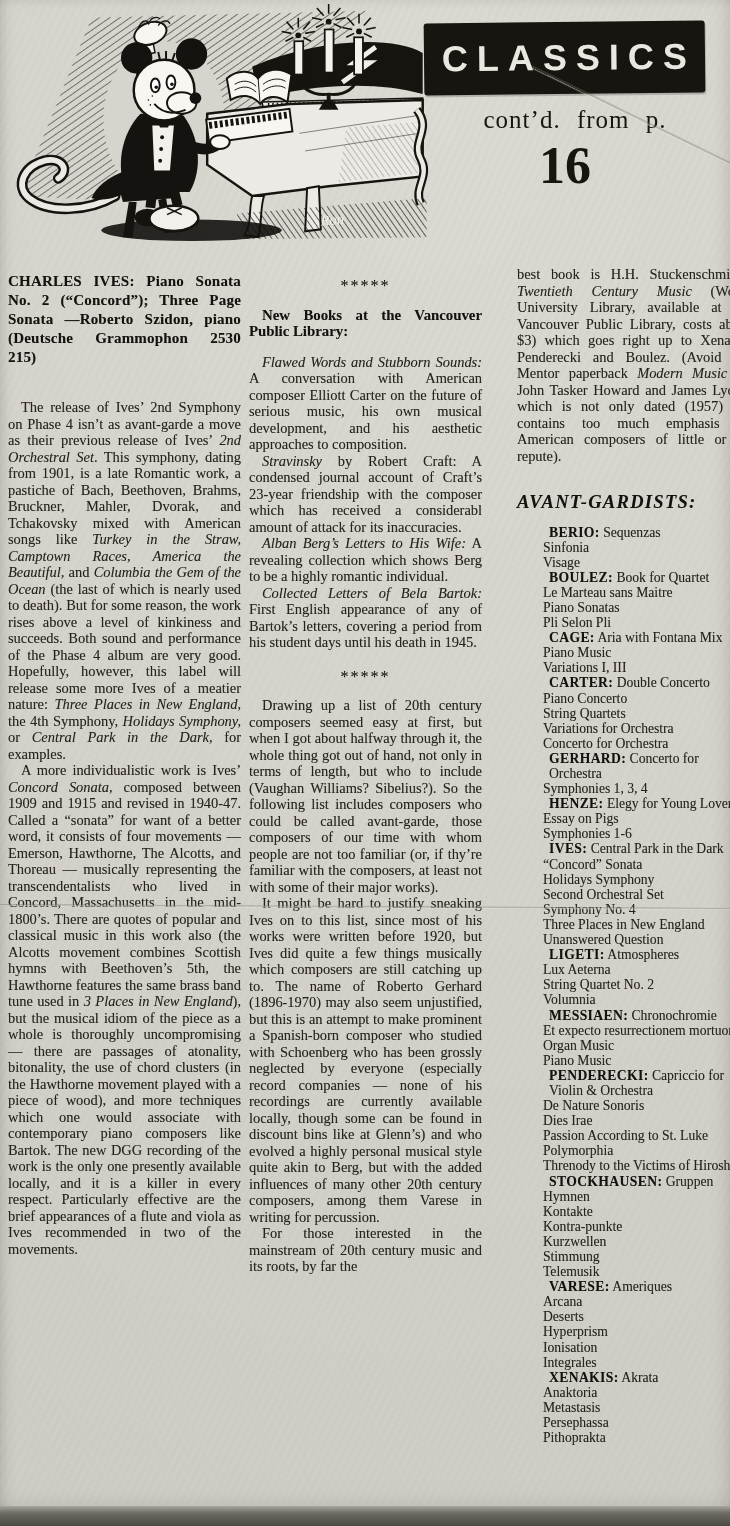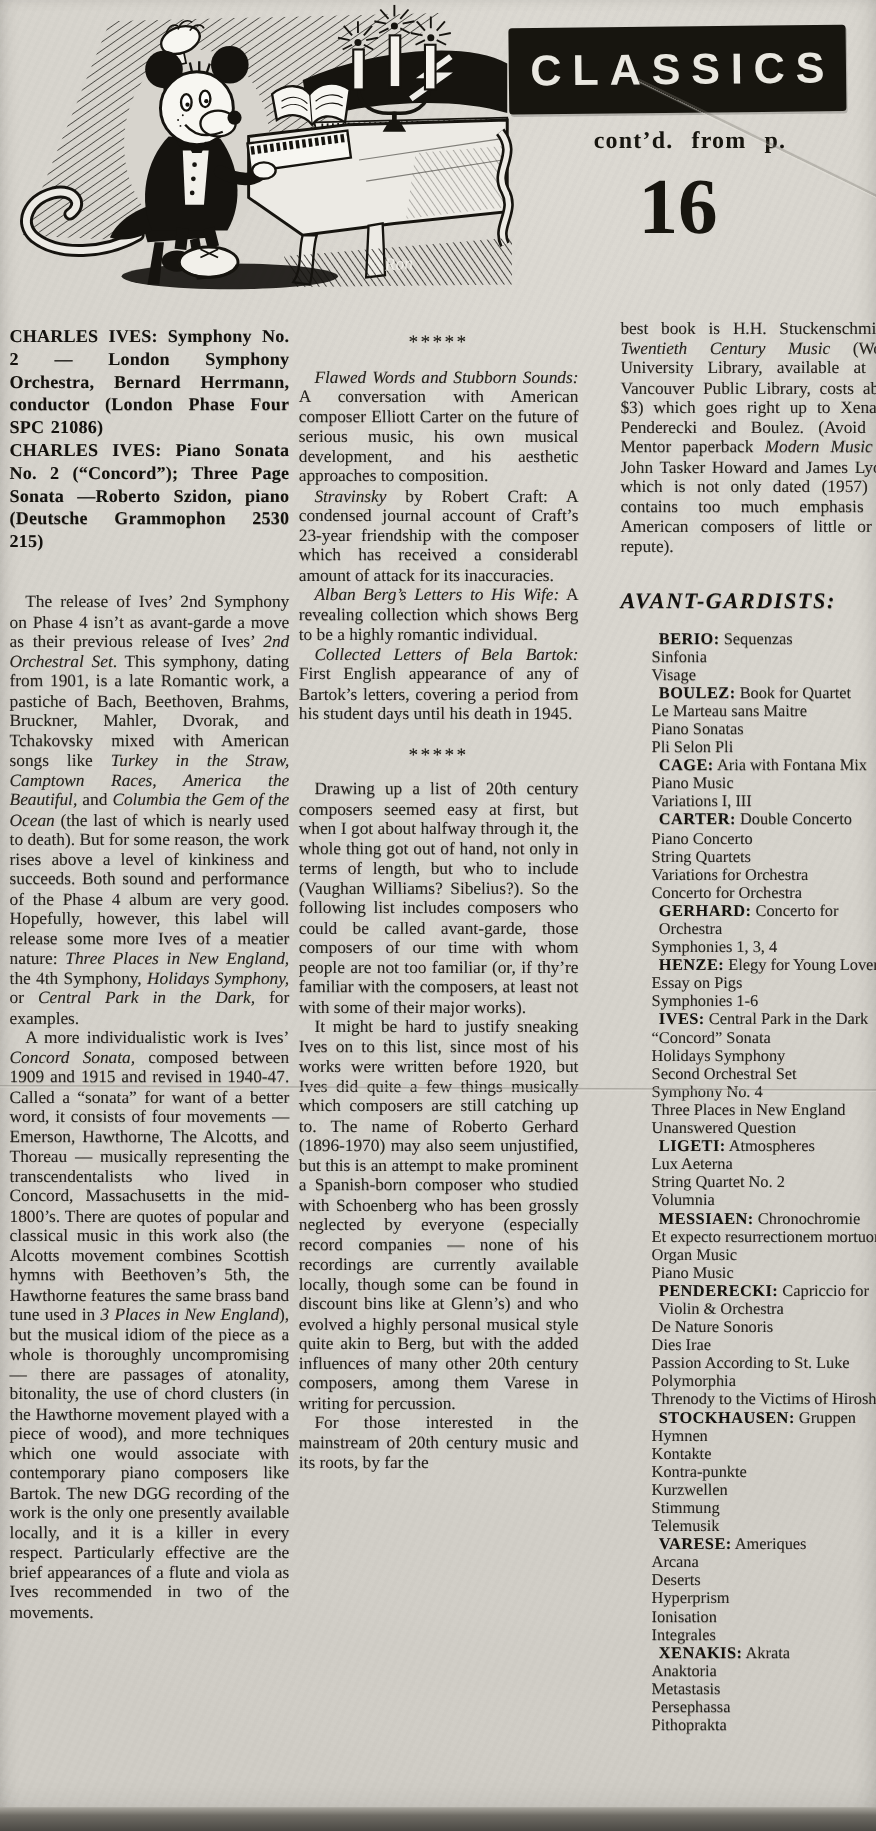--- a/index.html
+++ b/index.html
@@ -22,25 +22,25 @@
     position:absolute;left:424px;top:22px;width:281px;height:72px;background:#17150f;
     display:flex;align-items:center;justify-content:center;transform:rotate(-.6deg);
     border-radius:3px;box-shadow:1px 2px 0 rgba(0,0,0,.18);
   }
   .classics-box span{
     font-family:"Liberation Sans", sans-serif;font-weight:bold;font-size:36px;
     letter-spacing:9px;color:#e9e7e0;padding-left:9px;
   }
   .contd{
     position:absolute;left:436px;top:106px;width:278px;text-align:center;
-    font-weight:bold;font-size:20px;letter-spacing:1px;word-spacing:9px;color:#17150f;
+    font-weight:normal;font-size:25px;letter-spacing:1px;word-spacing:9px;color:#17150f;
   }
   .pagenum{
     position:absolute;left:485px;top:140px;width:160px;text-align:center;line-height:1;
-    font-weight:bold;font-size:66px;color:#17150f;
+    font-weight:bold;font-size:52px;color:#17150f;
   }
   
   .col{position:absolute;width:233px;font-size:14.4px;line-height:16.5px;text-align:justify;
        text-shadow:.2px .2px 0 rgba(30,27,22,.3);}
   #col-left{left:8px;top:272px;}
   #col-mid{left:249px;top:276px;}
   #col-right{left:517px;top:266px;width:234px;}
   .record{margin:0;font-weight:bold;font-size:15px;line-height:19px;letter-spacing:.2px;
           word-spacing:1.5px;color:#14120e;}
   .record + .para{margin-top:32px;}
@@ -171,27 +171,27 @@
     <text x="322" y="226" font-family="Liberation Serif, serif" font-size="15" font-style="italic" fill="#efede7" transform="rotate(-4 322 226)">Ron</text>
   </svg>
 
   <div class="classics-box">
     <span>CLASSICS</span>
   </div>
   <div class="contd">cont’d. from p.</div>
   <div class="pagenum">16</div>
 
   <div class="col" id="col-left">
-      <p class="record">CHARLES IVES: Symphony No. 2 — London Symphony Orchestra, Bernard Herrmann, conductor (London Phase Four SPC 21086)</p>
       <p class="record">CHARLES IVES: Piano Sonata No. 2 (“Concord”); Three Page Sonata —Roberto Szidon, piano (Deutsche Grammophon 2530 215)</p>
       <p class="para ind"><span>The release of Ives’ 2nd Symphony on Phase 4 isn’t as avant-garde a move as their previous release of Ives’ </span><span class="seg-i">2nd Orchestral Set</span><span>. This symphony, dating from 1901, is a late Romantic work, a pastiche of Bach, Beethoven, Brahms, Bruckner, Mahler, Dvorak, and Tchakovsky mixed with American songs like </span><span class="seg-i">Turkey in the Straw, Camptown Races, America the Beautiful,</span><span> and </span><span class="seg-i">Columbia the Gem of the Ocean</span><span> (the last of which is nearly used to death). But for some reason, the work rises above a level of kinkiness and succeeds. Both sound and performance of the Phase 4 album are very good. Hopefully, however, this label will release some more Ives of a meatier nature: </span><span class="seg-i">Three Places in New England,</span><span> the 4th Symphony, </span><span class="seg-i">Holidays Symphony,</span><span> or </span><span class="seg-i">Central Park in the Dark,</span><span> for examples.</span></p>
       <p class="para ind"><span>A more individualistic work is Ives’ </span><span class="seg-i">Concord Sonata,</span><span> composed between 1909 and 1915 and revised in 1940-47. Called a “sonata” for want of a better word, it consists of four movements — Emerson, Hawthorne, The Alcotts, and Thoreau — musically representing the transcendentalists who lived in Concord, Massachusetts in the mid-1800’s. There are quotes of popular and classical music in this work also (the Alcotts movement combines Scottish hymns with Beethoven’s 5th, the Hawthorne features the same brass band tune used in </span><span class="seg-i">3 Places in New England</span><span>), but the musical idiom of the piece as a whole is thoroughly uncompromising — there are passages of atonality, bitonality, the use of chord clusters (in the Hawthorne movement played with a piece of wood), and more techniques which one would associate with contemporary piano composers like Bartok. The new DGG recording of the work is the only one presently available locally, and it is a killer in every respect. Particularly effective are the brief appearances of a flute and viola as Ives recommended in two of the movements.</span></p>
     </div>
   <div class="col" id="col-mid">
       <div class="sep">*****</div>
+      <p class="col-heading">New Books at the Vancouver Public Library:</p>
       <p class="para ind"><span class="seg-i">Flawed Words and Stubborn Sounds:</span><span> A conversation with American composer Elliott Carter on the future of serious music, his own musical development, and his aesthetic approaches to composition.</span></p>
       <p class="para ind"><span class="seg-i">Stravinsky</span><span> by Robert Craft: A condensed journal account of Craft’s 23-year friendship with the composer which has received a considerabl amount of attack for its inaccuracies.</span></p>
       <p class="para ind"><span class="seg-i">Alban Berg’s Letters to His Wife:</span><span> A revealing collection which shows Berg to be a highly romantic individual.</span></p>
       <p class="para ind"><span class="seg-i">Collected Letters of Bela Bartok:</span><span> First English appearance of any of Bartok’s letters, covering a period from his student days until his death in 1945.</span></p>
       <div class="sep">*****</div>
       <p class="para ind"><span>Drawing up a list of 20th century composers seemed easy at first, but when I got about halfway through it, the whole thing got out of hand, not only in terms of length, but who to include (Vaughan Williams? Sibelius?). So the following list includes composers who could be called avant-garde, those composers of our time with whom people are not too familiar (or, if thy’re familiar with the composers, at least not with some of their major works).</span></p>
       <p class="para ind"><span>It might be hard to justify sneaking Ives on to this list, since most of his works were written before 1920, but Ives did quite a few things musically which composers are still catching up to. The name of Roberto Gerhard (1896-1970) may also seem unjustified, but this is an attempt to make prominent a Spanish-born composer who studied with Schoenberg who has been grossly neglected by everyone (especially record companies — none of his recordings are currently available locally, though some can be found in discount bins like at Glenn’s) and who evolved a highly personal musical style quite akin to Berg, but with the added influences of many other 20th century composers, among them Varese in writing for percussion.</span></p>
       <p class="para ind"><span>For those interested in the mainstream of 20th century music and its roots, by far the</span></p>
     </div>
   <div class="col" id="col-right">

